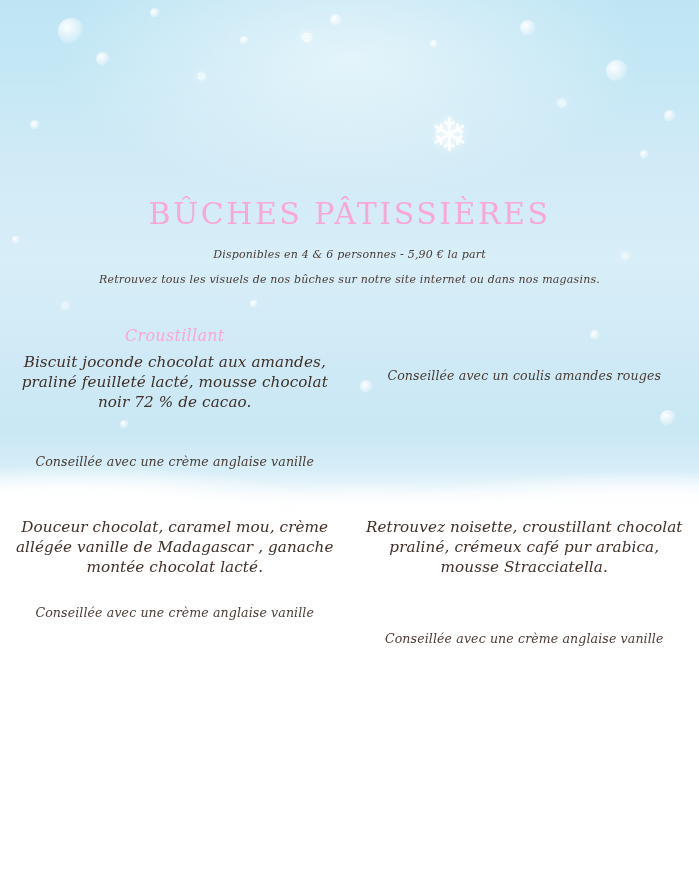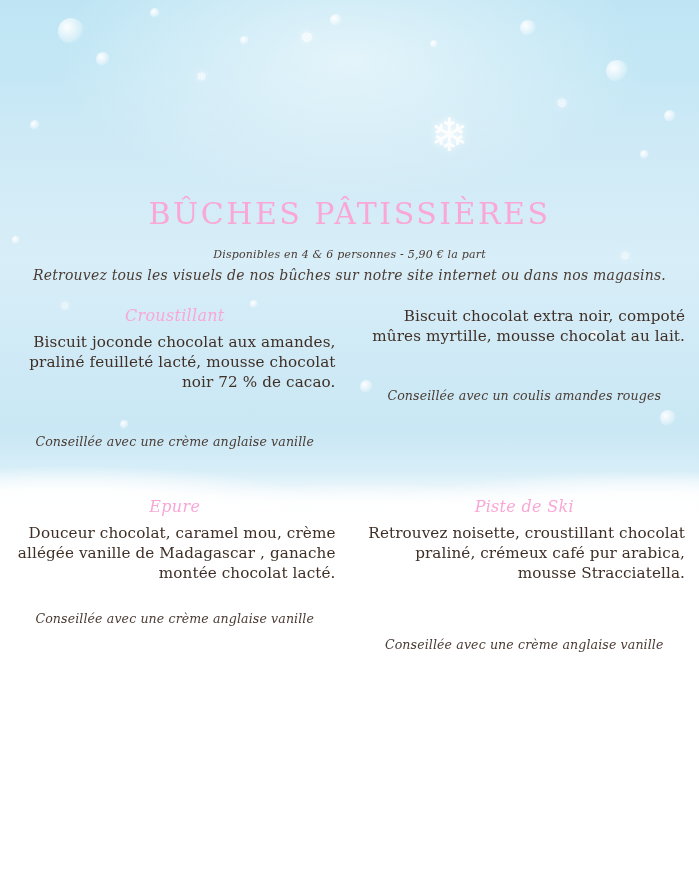--- a/index.html
+++ b/index.html
@@ -92,29 +92,29 @@
     text-align: center;
     margin-top: 17px;
     font-size: 11px;
     font-style: italic;
     color: #4a3b33;
     letter-spacing: 0.2px;
   }
 
   .note {
     text-align: center;
-    margin-top: 6px;
-    font-size: 14px;
+    margin-top: 12px;
+    font-size: 11px;
     font-style: italic;
     color: #4a3b33;
     letter-spacing: 0.2px;
   }
 
   .grid {
-    margin-top: 15px;
+    margin-top: 32px;
     display: grid;
     grid-template-columns: 1fr 1fr;
     row-gap: 0px;
   }
 
   .cell {
     padding: 8px 14px 0 14px;
     text-align: center;
   }
   .cell.row2 { padding-top: 48px; }
@@ -122,24 +122,24 @@
   .item-name {
     font-size: 16px;
     font-style: italic;
     color: #f9a7d6;
     margin-bottom: 7px;
     letter-spacing: 0.3px;
   }
 
   .item-desc {
     font-size: 15.2px;
+    font-style: italic;
     color: #3f2f26;
     line-height: 1.32;
     letter-spacing: 0.1px;
-    text-align: right;
   }
 
   .item-advice {
     font-size: 12.6px;
     font-style: italic;
     color: #4a3b33;
     letter-spacing: 0.1px;
   }
 
   .advice-row1 { margin-top: 42px; }
@@ -187,31 +187,28 @@
 
     <div class="grid">
 
       <div class="cell">
         <div class="item-name">Croustillant</div>
         <div class="item-desc">Biscuit joconde chocolat aux amandes, praliné feuilleté lacté, mousse chocolat noir 72 % de cacao.</div>
         <div class="item-advice advice-row1">Conseillée avec une crème anglaise vanille</div>
       </div>
 
       <div class="cell">
-        <div class="item-desc">Biscuit chocolat extra noir, compoté mûres myrtille, mousse chocolat au lait.</div>
         <div class="item-advice advice-row1">Conseillée avec un coulis amandes rouges</div>
       </div>
 
       <div class="cell row2">
-        <div class="item-name">Epure</div>
         <div class="item-desc">Douceur chocolat, caramel mou, crème allégée vanille de Madagascar , ganache montée chocolat lacté.</div>
         <div class="item-advice advice-row2">Conseillée avec une crème anglaise vanille</div>
       </div>
 
       <div class="cell row2">
-        <div class="item-name">Piste de Ski</div>
         <div class="item-desc">Retrouvez noisette, croustillant chocolat praliné, crémeux café pur arabica, mousse Stracciatella.</div>
         <div class="item-advice advice-row2 short">Conseillée avec une crème anglaise vanille</div>
       </div>
 
     </div>
   </div>
 </div>
 
 </body></html>

